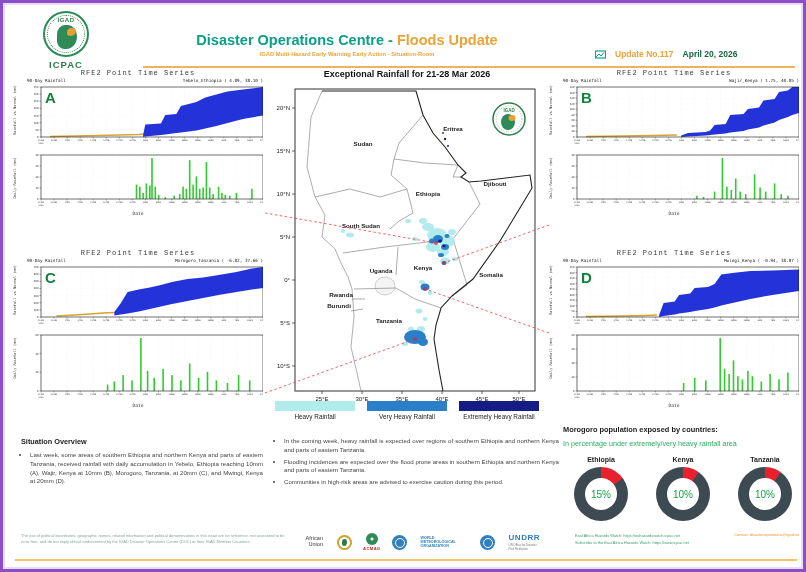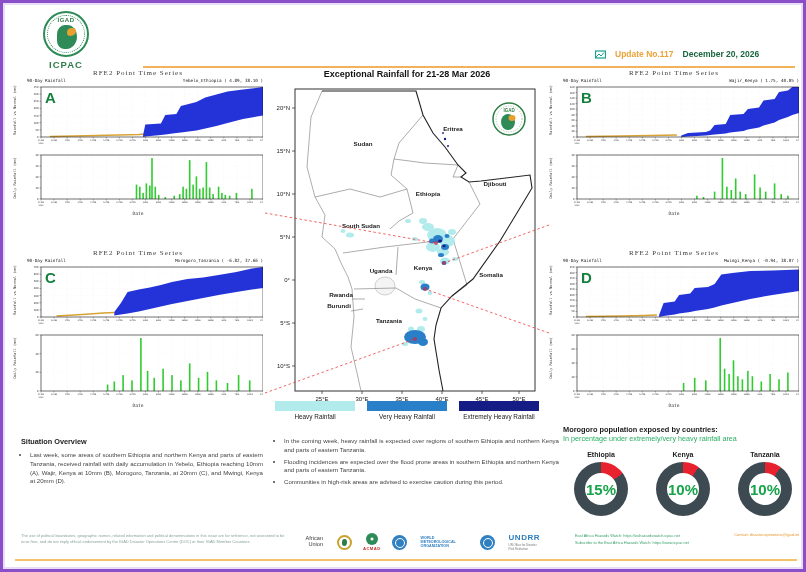--- a/index.html
+++ b/index.html
@@ -25,21 +25,21 @@
   .hdr-rule{position:absolute;left:140px;top:63px;width:652px;height:1.5px;background:#f0b35a;}
   .issue-box{position:absolute;left:592px;top:46px;display:flex;align-items:center;gap:9px;}
   .issue-icon{width:11px;height:9px;display:inline-block;}
   .issue-no{font-size:8.5px;font-weight:bold;color:#eba338;}
   .issue-date{font-size:8.5px;font-weight:bold;color:#17663d;}
   
   .ts-block{position:absolute;width:254px;height:172px;}
   .ts-a{left:8px;top:66px;}  .ts-b{left:544px;top:66px;}
   .ts-c{left:8px;top:246px;} .ts-d{left:544px;top:246px;}
   .ts-title{position:absolute;left:0;top:0;width:100%;text-align:center;
-    font-family:Liberation Serif, serif;font-size:7px;color:#3b3b3b;letter-spacing:1px;}
+    font-family:Liberation Mono, monospace;font-size:7px;color:#3b3b3b;letter-spacing:1px;}
   .plot-hdr{position:absolute;left:16px;top:9px;width:236px;display:flex;justify-content:space-between;
     font-family:"DejaVu Sans Mono",monospace;font-size:4.3px;color:#222;}
   .main-plot{position:absolute;left:16px;top:16px;width:236px;height:62px;}
   .bar-plot{position:absolute;left:16px;top:84px;width:236px;height:72px;}
   .ts-letter{position:absolute;left:34px;top:20px;font-size:15px;font-weight:bold;color:#15803d;z-index:2;}
   .ylab{position:absolute;width:60px;height:6px;text-align:center;font-size:3.6px;color:#333;
     transform:rotate(-90deg);font-family:"DejaVu Sans Mono",monospace;white-space:nowrap;}
   .ylab1{left:-25px;top:38px;} .ylab2{left:-25px;top:106px;}
   .xlab{position:absolute;left:0;width:100%;text-align:center;font-size:4.6px;color:#333;
     font-family:"DejaVu Sans Mono",monospace;}
@@ -53,28 +53,28 @@
   .legend-chip{height:10px;width:100%;}
   .legend-lbl{margin-top:2px;text-align:center;font-size:6.4px;color:#222;}
   
   .panel-h{font-size:7.3px;font-weight:bold;color:#1c1c1c;margin:0 0 5px 0;}
   .panel ul{margin:0;padding-left:9px;}
   .panel li{font-size:6.1px;color:#444;line-height:1.45;text-align:justify;margin-bottom:3px;}
   .situation{position:absolute;left:18px;top:434px;width:242px;}
   .advisory{position:absolute;left:272px;top:434px;width:284px;}
   .exposure{position:absolute;left:560px;top:422px;width:240px;}
   .exp-h{font-size:7.4px;font-weight:bold;color:#1c1c1c;}
-  .exp-sub{font-size:7.2px;color:#27ae60;margin-top:0;}
+  .exp-sub{font-size:7.2px;color:#27ae60;margin-top:5px;}
   .donut-row{margin-top:8px;display:flex;justify-content:space-between;padding:0 6px;}
   .donut-cell{width:64px;text-align:center;}
   .donut-country{font-size:7px;font-weight:bold;color:#222;margin-bottom:4px;}
   .donut-ring{position:relative;width:54px;height:54px;border-radius:50%;margin:0 auto;}
   .donut-hole{position:absolute;left:11px;top:11px;width:32px;height:32px;border-radius:50%;background:#fff;
     display:flex;align-items:center;justify-content:center;}
-  .donut-pct{font-size:15px;font-weight:bold;color:#16a34a;}
+  .donut-pct{font-size:10px;font-weight:normal;color:#16a34a;}
   
   .disclaimer{position:absolute;left:18px;top:530px;width:268px;font-size:4px;color:#8aa39a;line-height:1.6;}
   .logos{position:absolute;left:290px;top:522px;width:226px;height:34px;display:flex;align-items:center;gap:11px;}
   .logo{display:flex;align-items:center;gap:14px;}
   .au-txt{width:30px;font-size:5.6px;line-height:1.05;color:#3b3b3b;text-align:right;}
   .au-emblem{position:relative;width:15px;height:15px;border:2px solid #caa22e;border-radius:50%;}
   .au-emblem::after{content:"";position:absolute;left:3px;top:2px;width:5px;height:7px;background:#2e7d46;border-radius:45% 55% 60% 40%;}
   .logo.acmad{flex-direction:column;gap:1px;}
   .acmad-icon{width:12px;height:12px;border-radius:50%;background:radial-gradient(circle,#fff 0 18%,#2e8b57 19% 100%);}
   .acmad-txt{font-size:4.2px;font-weight:bold;color:#c03028;letter-spacing:.4px;}
@@ -94,29 +94,33 @@
 <body>
 
 <div class="page">
 
   <div class="igad-circle">
     <span class="igad-word">IGAD</span>
     <span class="igad-africa"></span>
   </div>
   <div class="icpac-label">ICPAC</div>
 
+  <div class="hdr-center">
+    <div class="hdr-title"><span class="t-main">Disaster Operations Centre - </span><span class="t-accent">Floods Update</span></div>
+    <div class="hdr-sub">IGAD Multi-Hazard Early Warning Early Action - Situation-Room</div>
+  </div>
   <div class="hdr-rule"></div>
 
   <div class="issue-box">
     <svg class="issue-icon" viewBox="0 0 11 9">
       <rect x="0.5" y="1" width="10" height="7" fill="none" stroke="#19a08c" stroke-width="1.2"></rect>
       <path d="M1,7 L4,4 L6,6 L9,2.5" fill="none" stroke="#19a08c" stroke-width="1"></path>
     </svg>
     <span class="issue-no">Update No.117</span>
-    <span class="issue-date">December 20, 2026</span>
+    <span class="issue-date">April 20, 2026</span>
   </div>
 
   <div class="ts-block ts-a">
     <div class="ts-title">RFE2 Point Time Series</div>
     <div class="plot-hdr">
         <span>90-Day Rainfall</span>
         <span>Yebelo_Ethiopia ( 4.89, 38.10 )</span>
       </div>
     <div class="ylab ylab1">Rainfall vs Normal (mm)</div>
     <div class="main-plot"><svg class="tsvg" width="236" height="62" viewBox="-14 -2 236 62">

